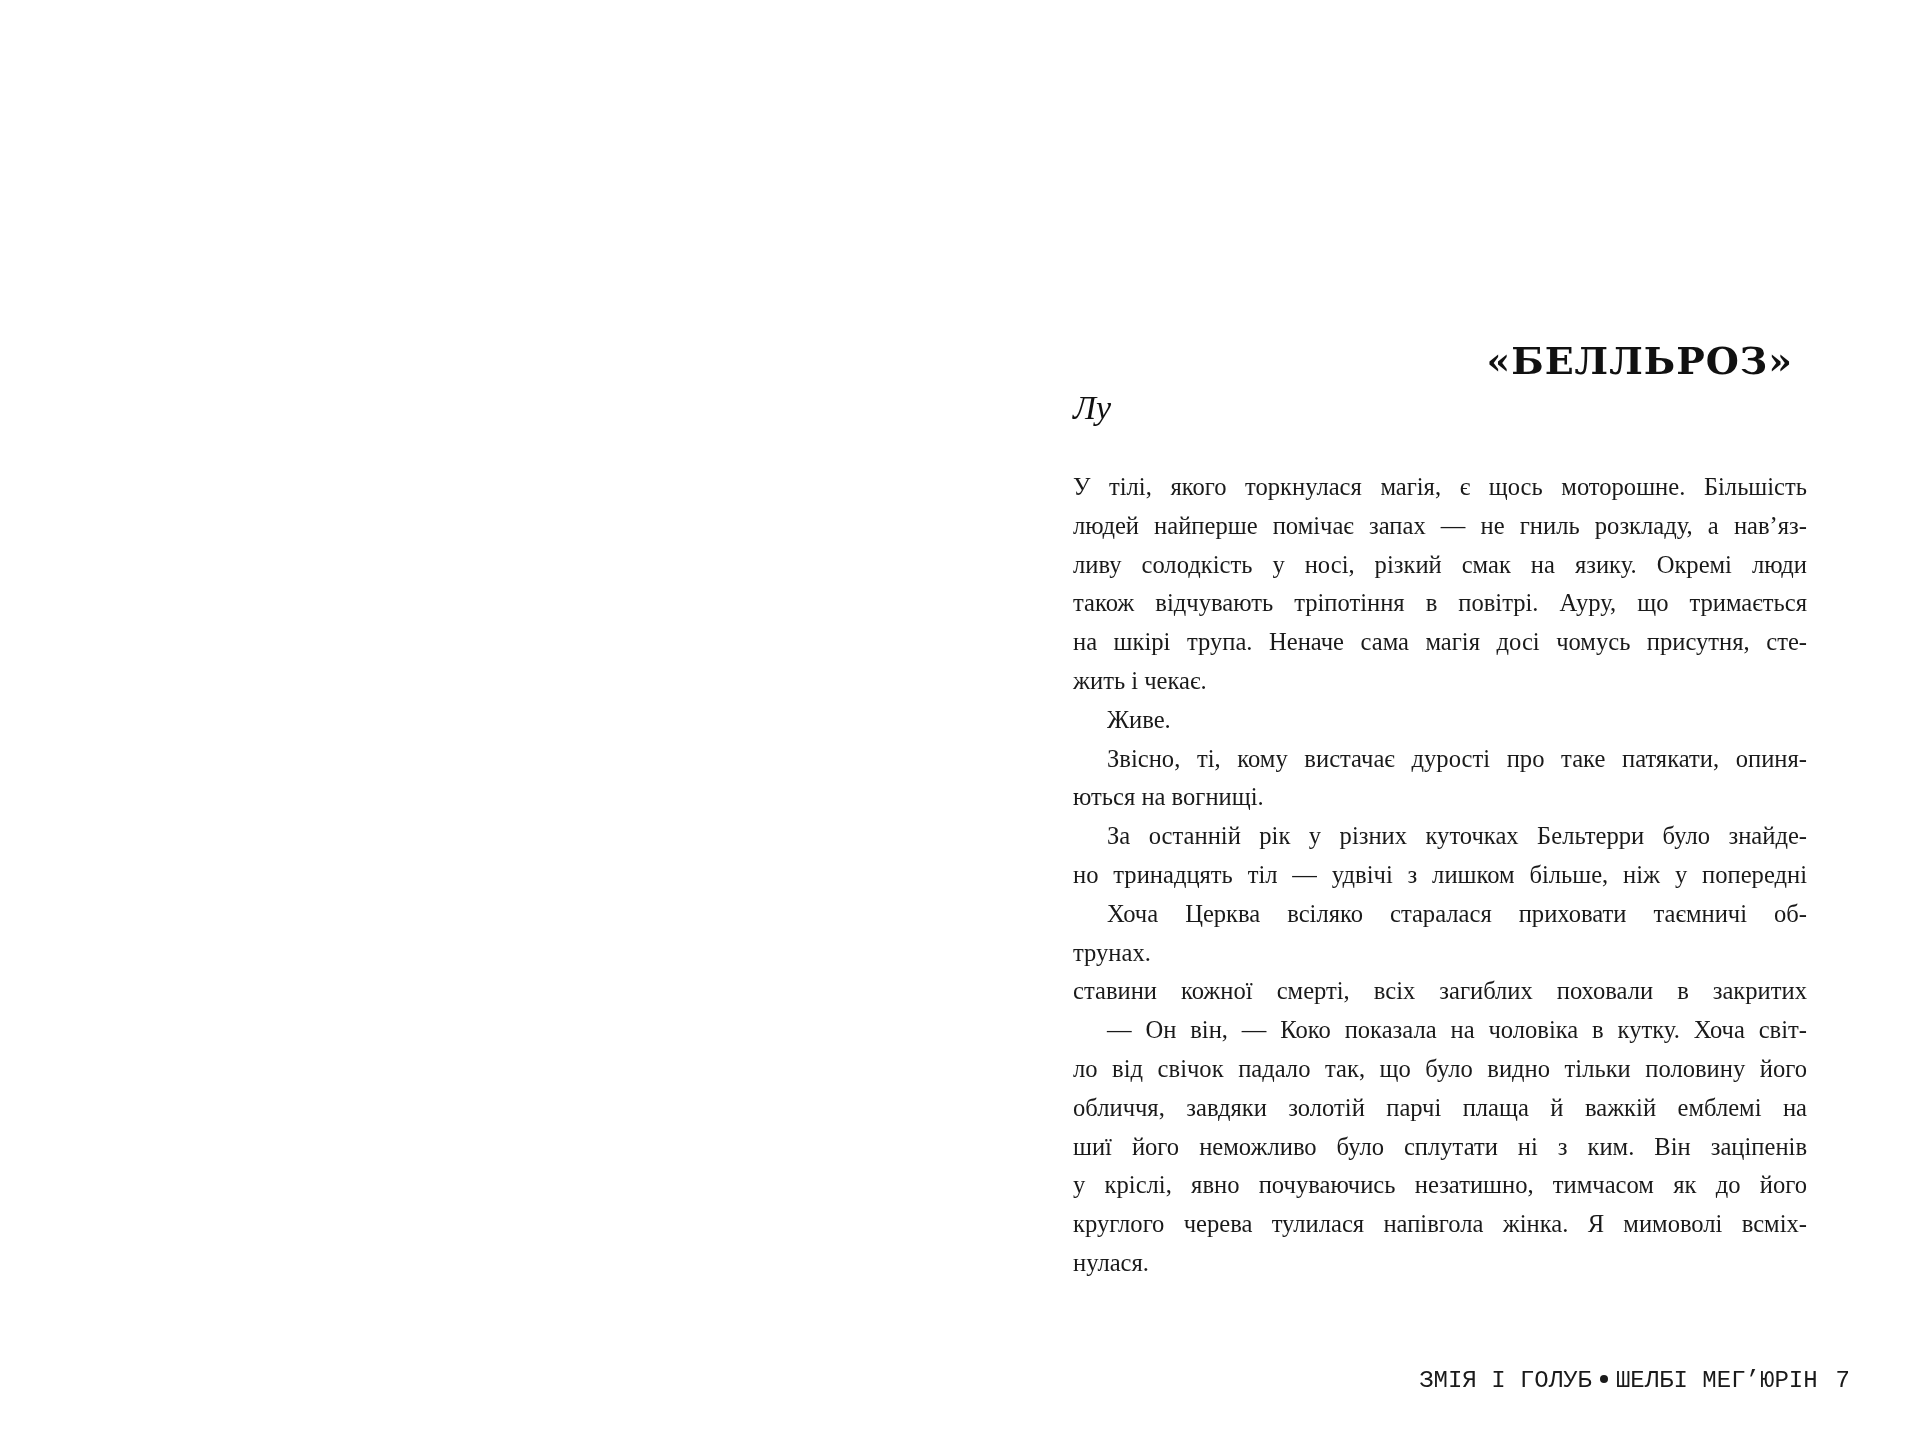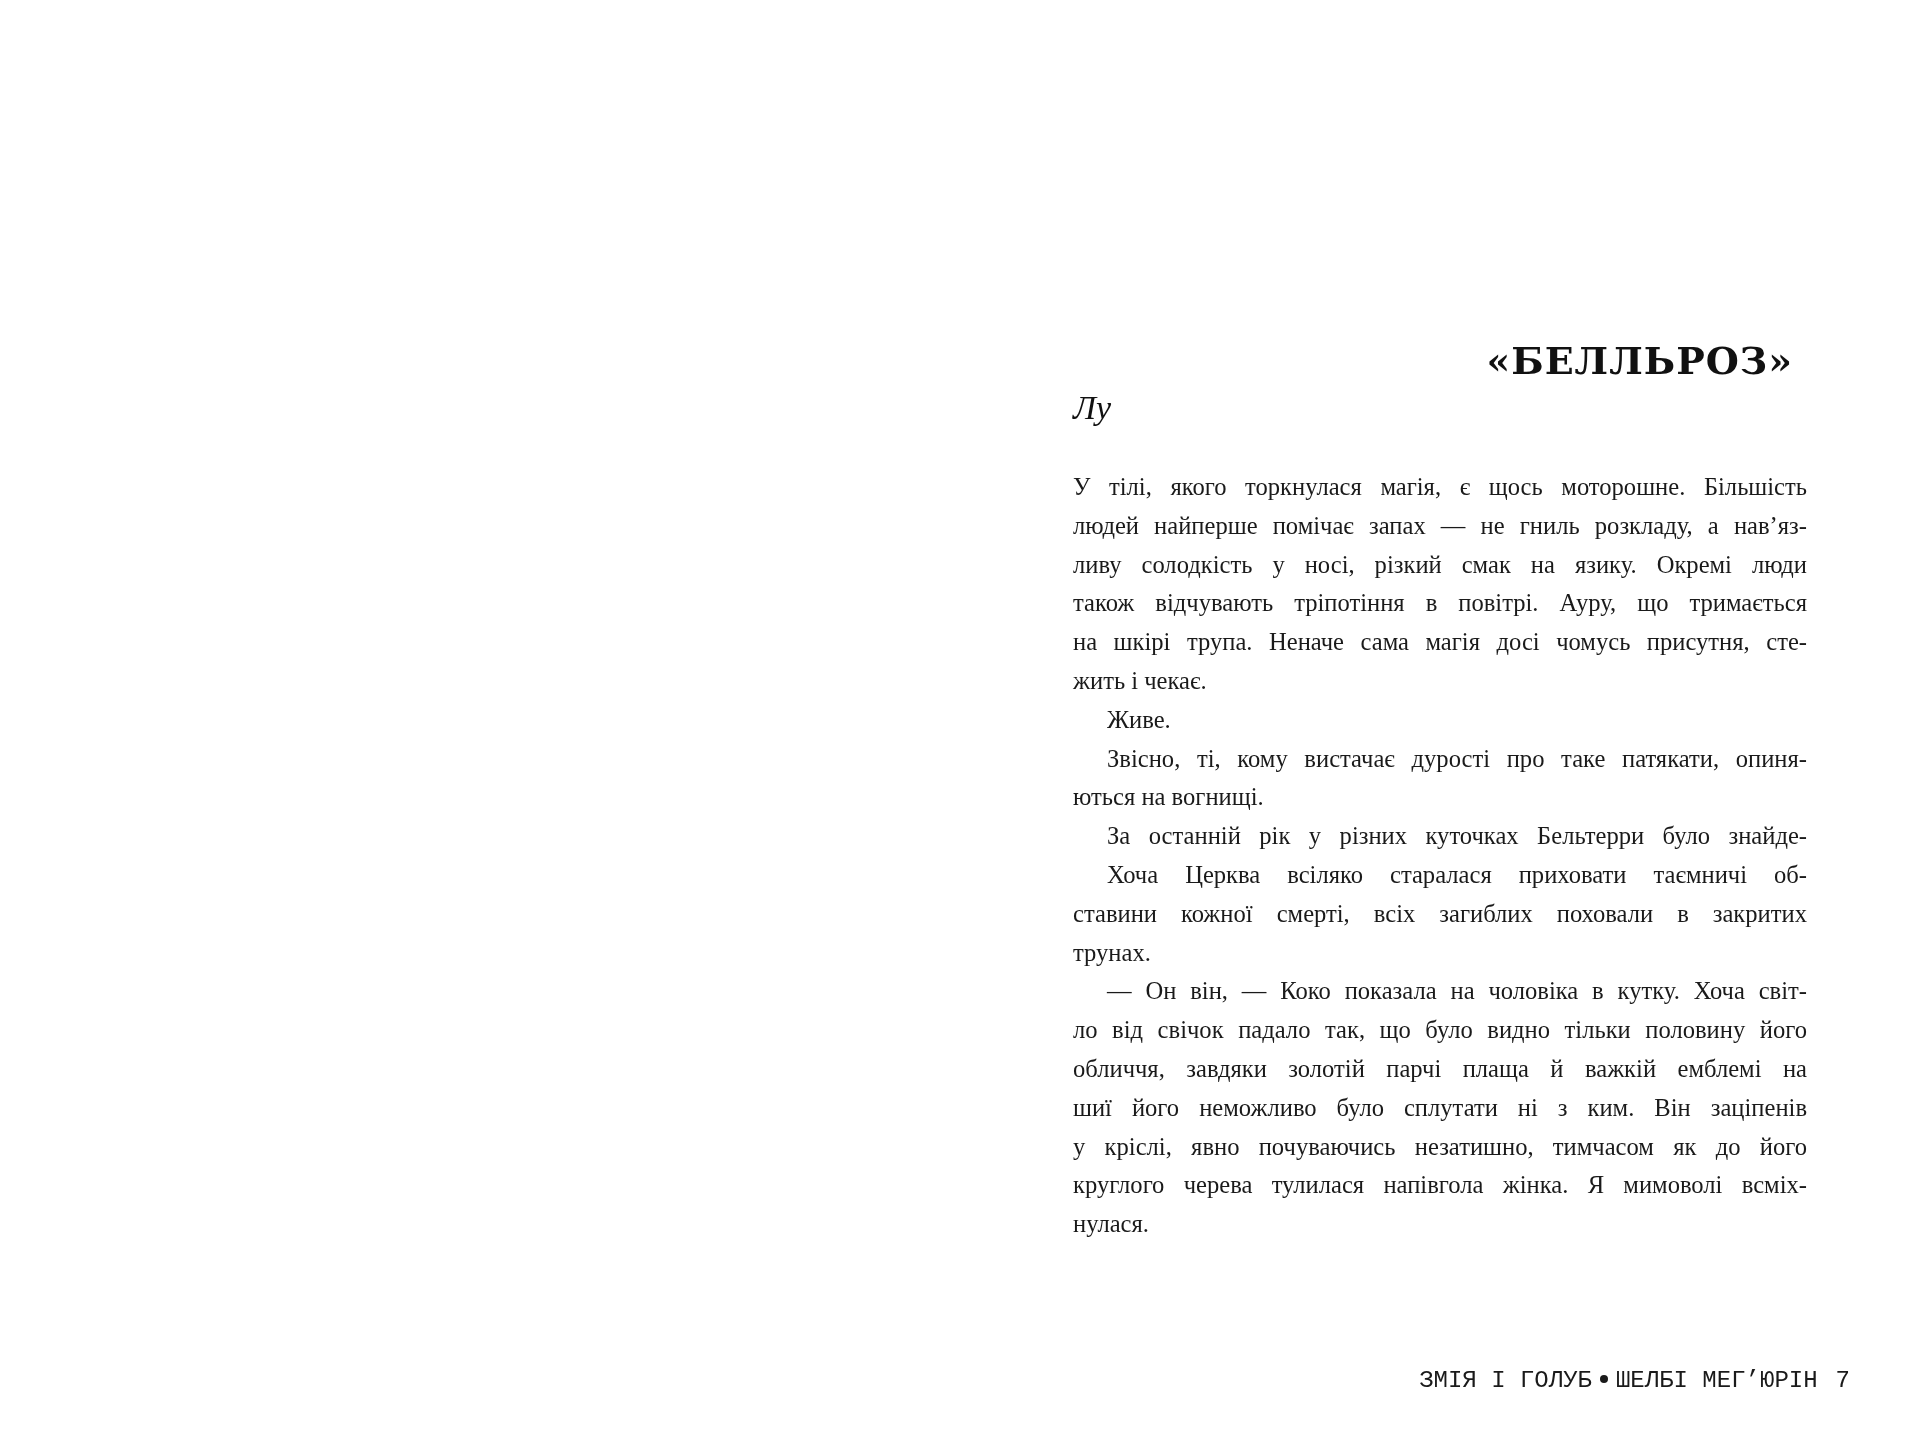--- a/index.html
+++ b/index.html
@@ -64,23 +64,24 @@
       <span class="line">У тілі, якого торкнулася магія, є щось моторошне. Більшість</span>
       <span class="line">людей найперше помічає запах — не гниль розкладу, а нав’яз-</span>
       <span class="line">ливу солодкість у носі, різкий смак на язику. Окремі люди</span>
       <span class="line">також відчувають тріпотіння в повітрі. Ауру, що тримається</span>
       <span class="line">на шкірі трупа. Неначе сама магія досі чомусь присутня, сте-</span>
       <span class="line last">жить і чекає.</span>
       <span class="line indent last">Живе.</span>
       <span class="line indent">Звісно, ті, кому вистачає дурості про таке патякати, опиня-</span>
       <span class="line last">ються на вогнищі.</span>
       <span class="line indent">За останній рік у різних куточках Бельтерри було знайде-</span>
+      <span class="line">но тринадцять тіл — удвічі з лишком більше, ніж у попередні</span>
       <span class="line indent">Хоча Церква всіляко старалася приховати таємничі об-</span>
+      <span class="line last">трунах.</span>
       <span class="line">ставини кожної смерті, всіх загиблих поховали в закритих</span>
-      <span class="line last">трунах.</span>
       <span class="line indent">— Он він, — Коко показала на чоловіка в кутку. Хоча світ-</span>
       <span class="line">ло від свічок падало так, що було видно тільки половину його</span>
       <span class="line">обличчя, завдяки золотій парчі плаща й важкій емблемі на</span>
       <span class="line">шиї його неможливо було сплутати ні з ким. Він заціпенів</span>
       <span class="line">у кріслі, явно почуваючись незатишно, тимчасом як до його</span>
       <span class="line">круглого черева тулилася напівгола жінка. Я мимоволі всміх-</span>
       <span class="line last">нулася.</span>
     </div>
 
   <div class="running-footer">

